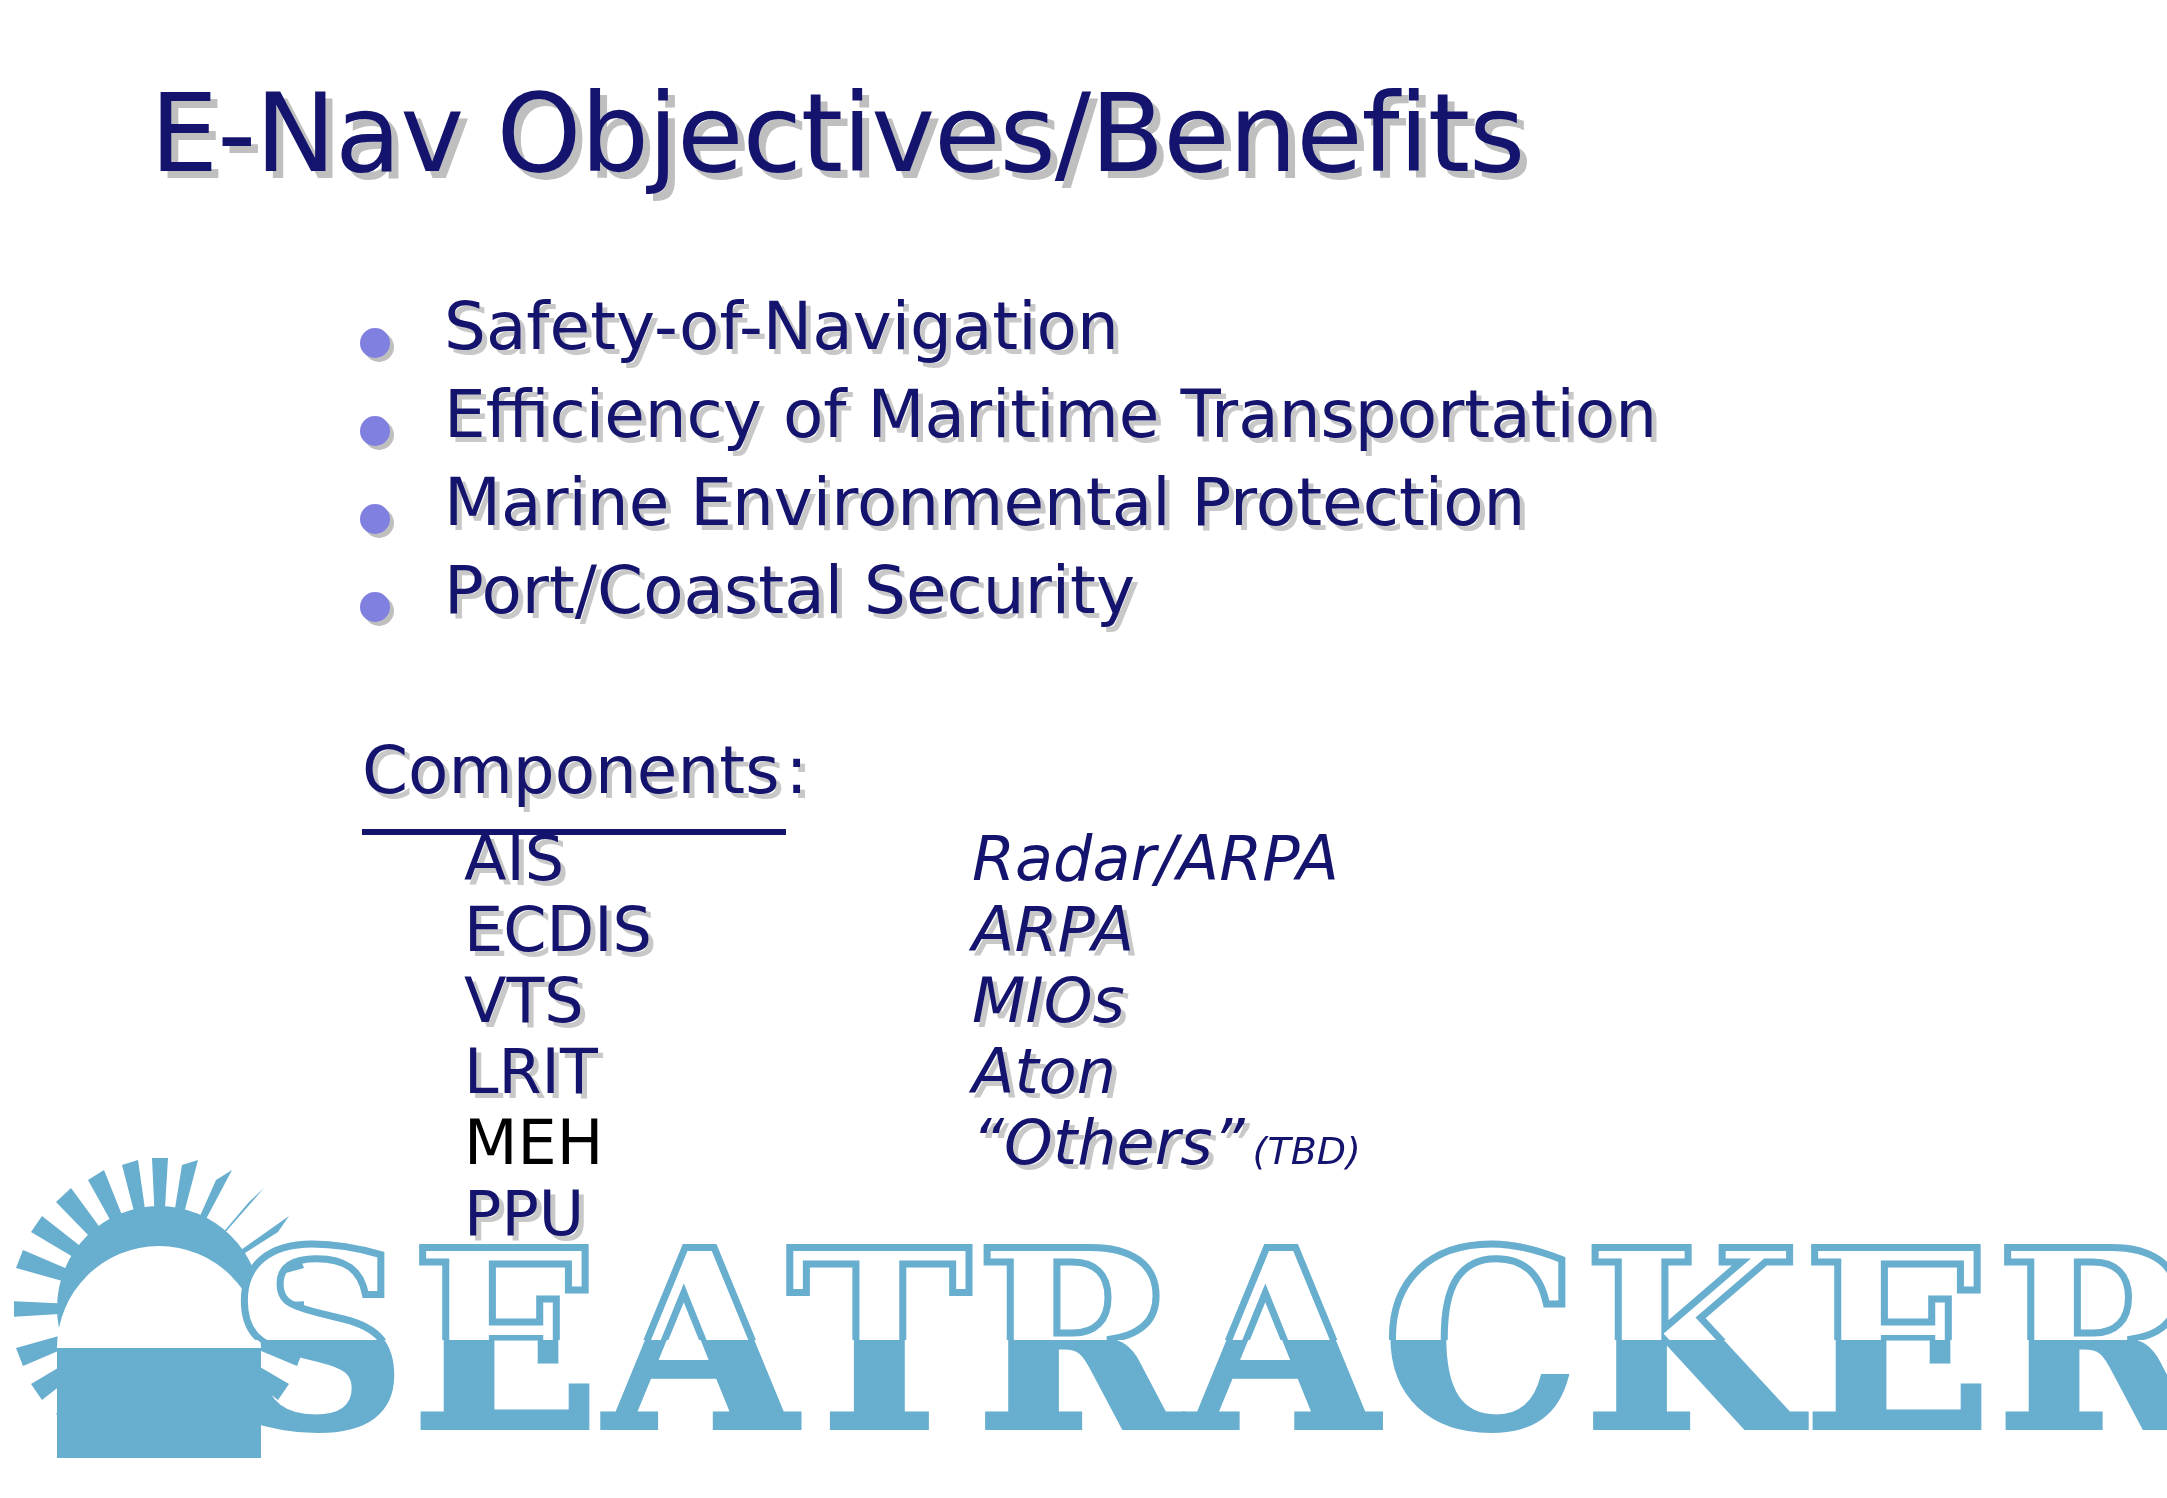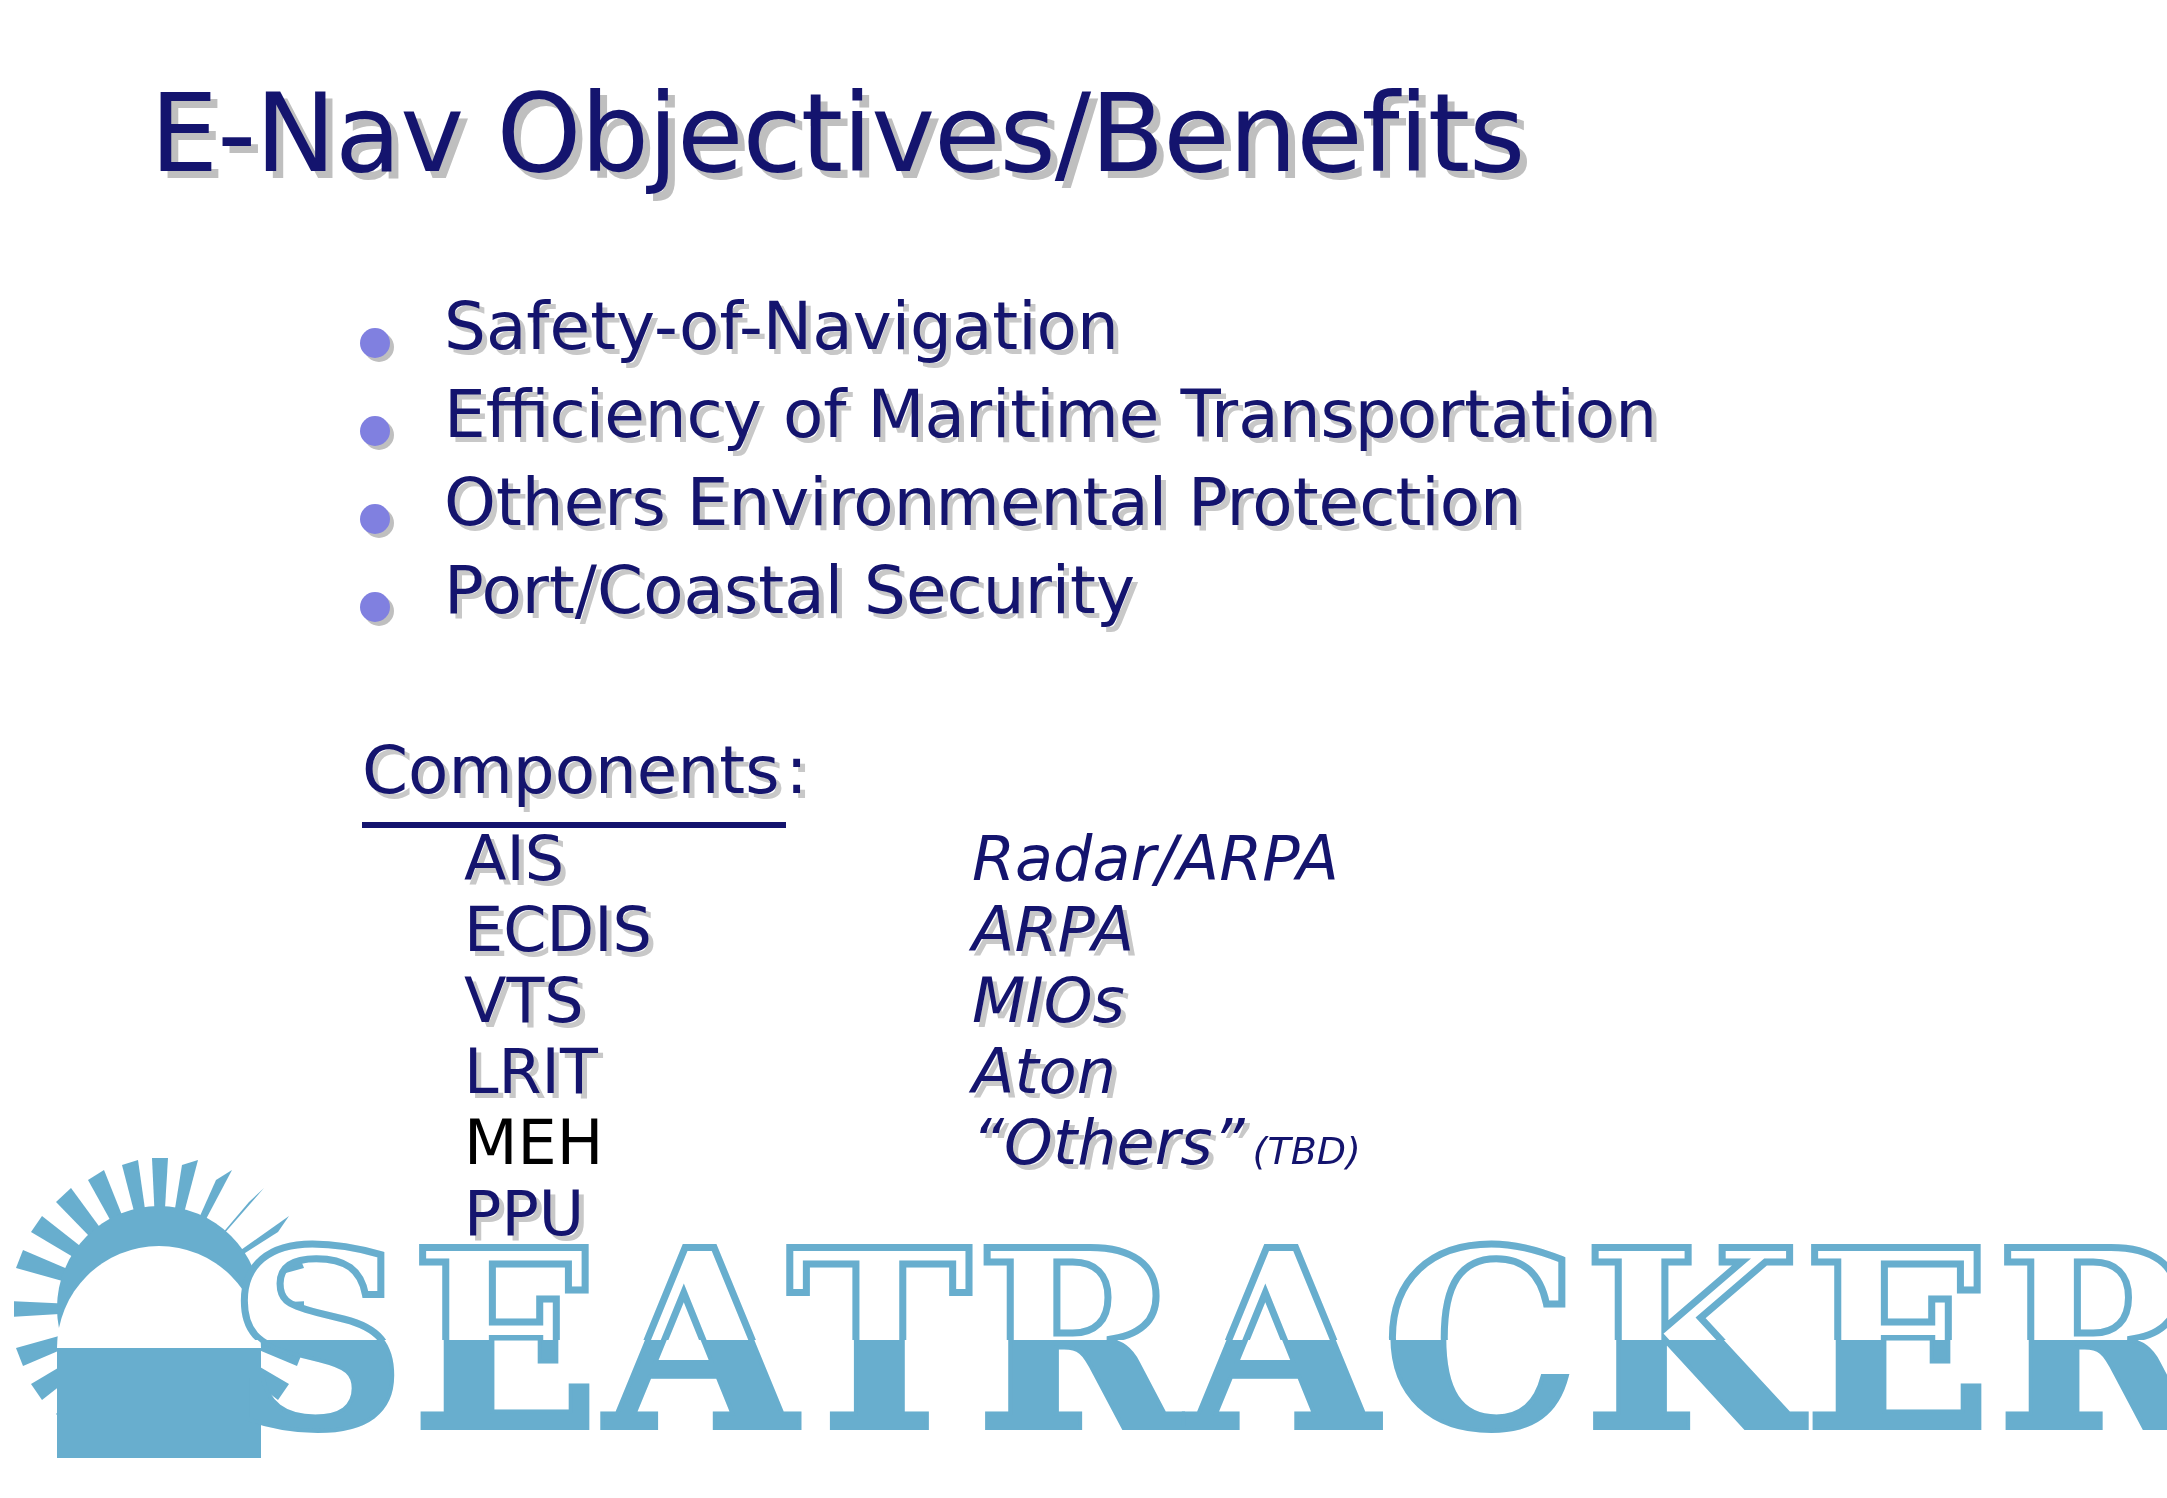--- a/index.html
+++ b/index.html
@@ -93,21 +93,21 @@
     top: 738px;
     font-family: "DejaVu Sans", sans-serif;
     font-size: 66px;
     line-height: 1.0;
     color: #14146E;
     text-shadow: 5px 5px 0 #C8C8C8;
     white-space: nowrap;
   }
   .components-heading .underlined {
     border-bottom: 6px solid #14146E;
-    padding-bottom: 13px;
+    padding-bottom: 20px;
     padding-right: 6px;
   }
 
   
   .components-grid {
     position: absolute;
     left: 444px;
     top: 828px;
     width: 1300px;
   }
@@ -176,21 +176,21 @@
       <span class="bullet-text">Safety-of-Navigation</span>
     </div>
 
     <div class="bullet-row">
       <span class="bullet-dot"></span>
       <span class="bullet-text">Efficiency of Maritime Transportation</span>
     </div>
 
     <div class="bullet-row">
       <span class="bullet-dot"></span>
-      <span class="bullet-text">Others Environmental Protection</span>
+      <span class="bullet-text">Marine Environmental Protection</span>
     </div>
 
     <div class="bullet-row">
       <span class="bullet-dot"></span>
       <span class="bullet-text">Port/Coastal Security</span>
     </div>
 
   </div>
 
   <div class="components-heading"><span class="underlined">Components</span><span>:</span></div>

